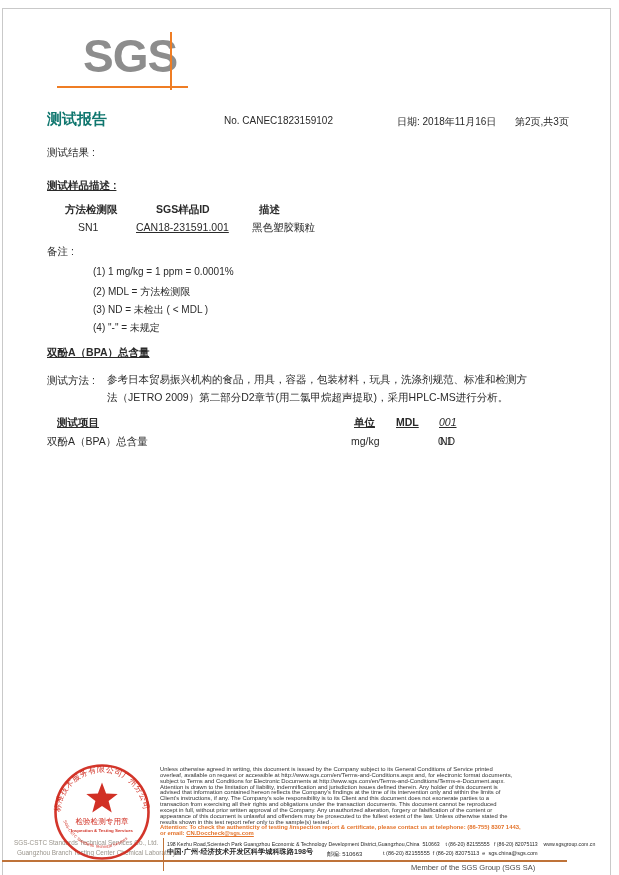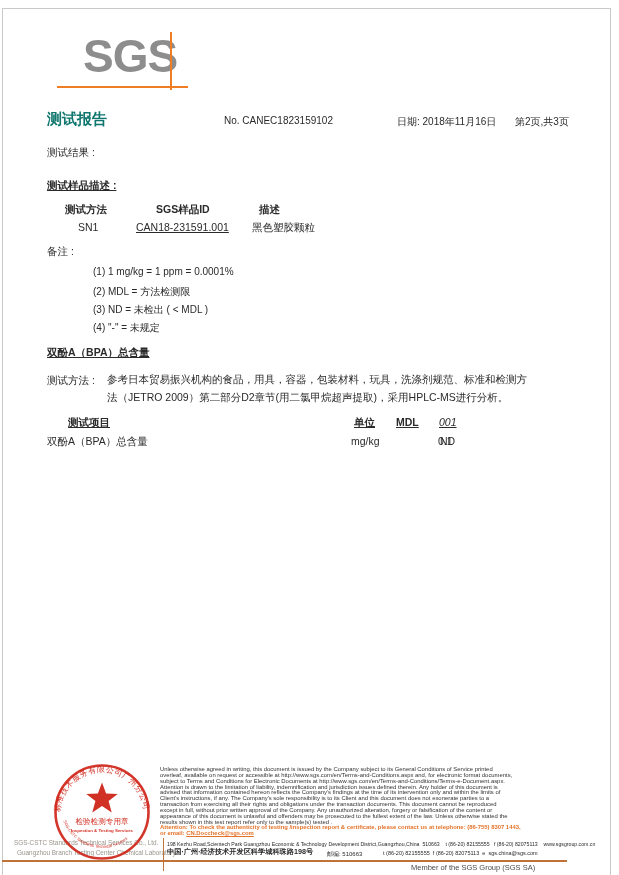--- a/index.html
+++ b/index.html
@@ -41,41 +41,41 @@
 
   <div class="abs title">测试报告</div>
   <div class="abs hmeta" style="left:191px;top:115px;">No. CANEC1823159102</div>
   <div class="abs hmeta" style="left:364px;top:115px;">日期: 2018年11月16日</div>
   <div class="abs hmeta" style="left:482px;top:115px;">第2页,共3页</div>
 
   <div class="abs t" style="left:47px;top:146px;">测试结果 :</div>
   <div class="abs t b u" style="left:47px;top:179px;">测试样品描述 :</div>
 
   <div>
-    <div class="abs t b" style="left:65px;top:203px;">测试方法</div>
+    <div class="abs t b" style="left:65px;top:203px;">方法检测限</div>
     <div class="abs t b" style="left:156px;top:203px;">SGS样品ID</div>
     <div class="abs t b" style="left:259px;top:203px;">描述</div>
     <div class="abs t" style="left:78px;top:221px;">SN1</div>
     <div class="abs t" style="left:136px;top:221px;text-decoration:underline;">CAN18-231591.001</div>
     <div class="abs t" style="left:252px;top:221px;">黑色塑胶颗粒</div>
   </div>
 
   <div class="abs t" style="left:47px;top:245px;">备注 :</div>
   <div class="abs t small-note" style="left:93px;top:266px;">(1) 1 mg/kg = 1 ppm = 0.0001%</div>
   <div class="abs t small-note" style="left:93px;top:285px;">(2) MDL = 方法检测限</div>
   <div class="abs t small-note" style="left:93px;top:303px;">(3) ND = 未检出 ( &lt; MDL )</div>
   <div class="abs t small-note" style="left:93px;top:321px;">(4) "-" = 未规定</div>
 
   <div class="abs t b u" style="left:47px;top:346px;">双酚A（BPA）总含量</div>
   <div class="abs t" style="left:47px;top:374px;">测试方法 :</div>
   <div class="abs t" style="left:107px;top:373px;">参考日本贸易振兴机构的食品，用具，容器，包装材料，玩具，洗涤剂规范、标准和检测方</div>
   <div class="abs t" style="left:107px;top:391px;">法（JETRO 2009）第二部分D2章节(用二氯甲烷超声提取)，采用HPLC-MS进行分析。</div>
 
   <div>
-    <div class="abs t b u" style="left:68px;top:416px;">测试项目</div>
+    <div class="abs t b u" style="left:57px;top:416px;">测试项目</div>
     <div class="abs t b u" style="left:354px;top:416px;">单位</div>
     <div class="abs t b u" style="left:396px;top:416px;">MDL</div>
     <div class="abs t i u" style="left:439px;top:416px;">001</div>
     <div class="abs t" style="left:47px;top:435px;">双酚A（BPA）总含量</div>
     <div class="abs t" style="left:351px;top:435px;">mg/kg</div>
     <div class="abs t" style="left:398px;top:435px;padding-left:40px;">0.1</div>
     <div class="abs t" style="left:440px;top:435px;">ND</div>
   </div>
 
   <div class="abs company" style="left:14px;top:839px;">SGS-CSTC Standards Technical Services Co., Ltd.</div>

